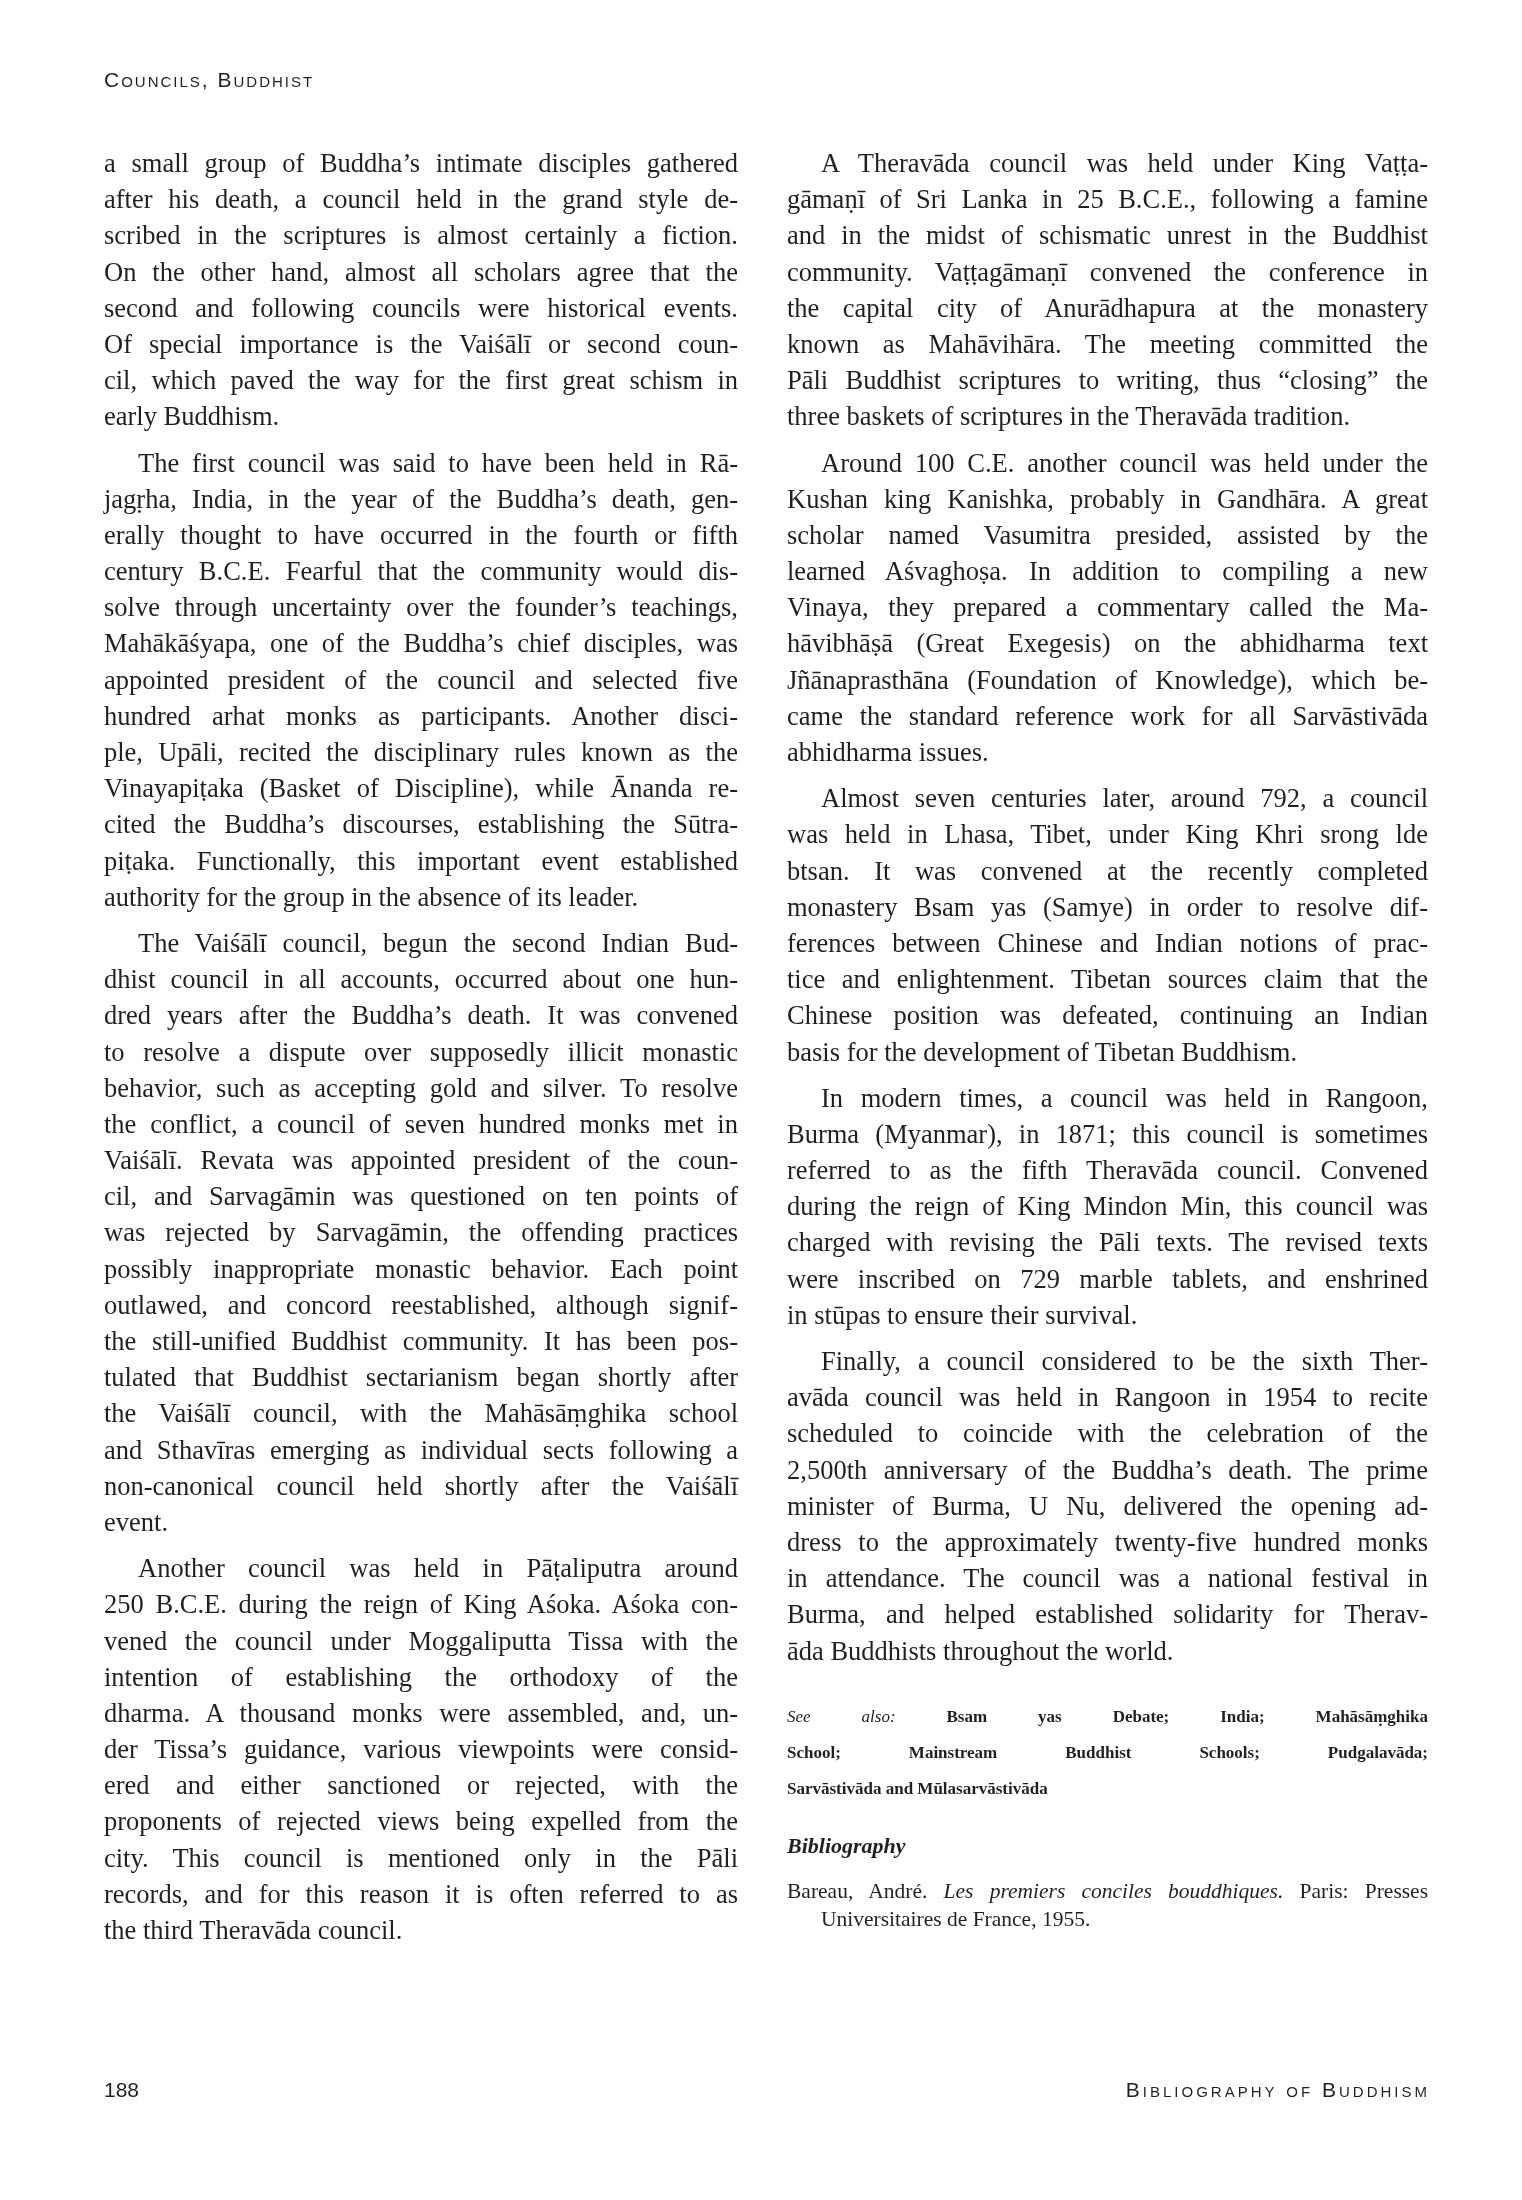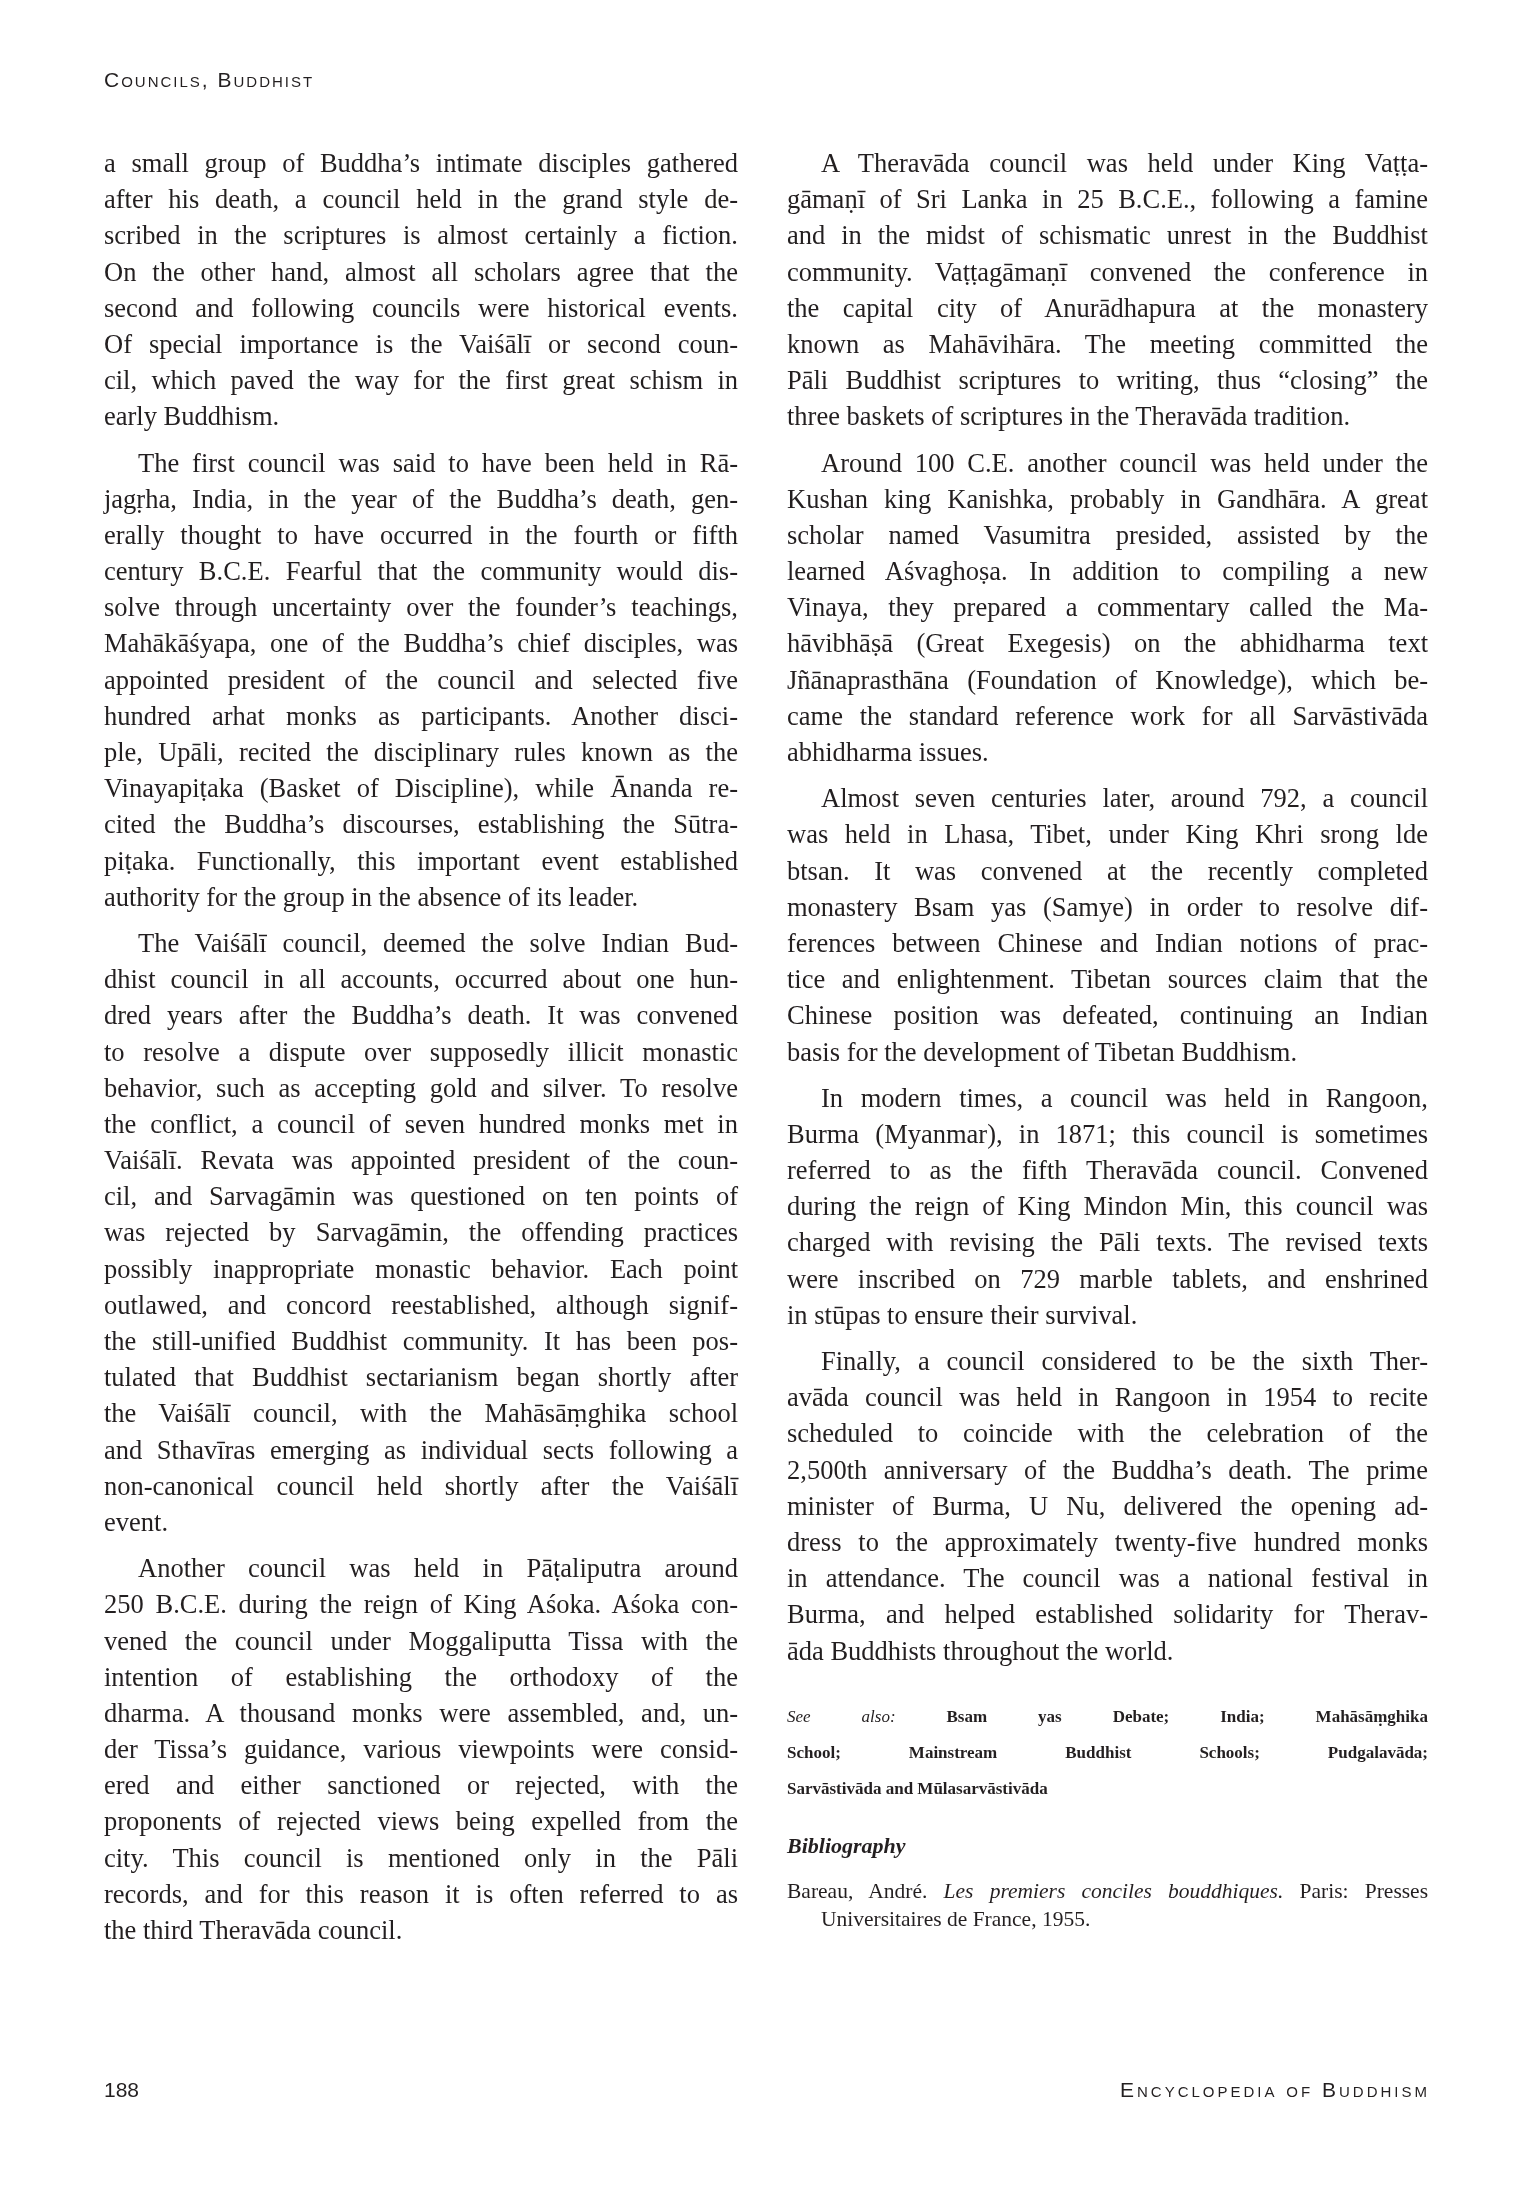--- a/index.html
+++ b/index.html
@@ -55,21 +55,21 @@
     <span class="line">appointed president of the council and selected five</span>
     <span class="line">hundred arhat monks as participants. Another disci-</span>
     <span class="line">ple, Upāli, recited the disciplinary rules known as the</span>
     <span class="line">Vinayapiṭaka (Basket of Discipline), while Ānanda re-</span>
     <span class="line">cited the Buddha’s discourses, establishing the Sūtra-</span>
     <span class="line">piṭaka. Functionally, this important event established</span>
     <span class="line last">authority for the group in the absence of its leader.</span>
   </p>
 
   <p class="para">
-    <span class="line indent">The Vaiśālī council, deemed the solve Indian Bud-</span>
+    <span class="line indent">The Vaiśālī council, begun the second Indian Bud-</span>
     <span class="line">dhist council in all accounts, occurred about one hun-</span>
     <span class="line">dred years after the Buddha’s death. It was convened</span>
     <span class="line">to resolve a dispute over supposedly illicit monastic</span>
     <span class="line">behavior, such as accepting gold and silver. To resolve</span>
     <span class="line">the conflict, a council of seven hundred monks met in</span>
     <span class="line">Vaiśālī. Revata was appointed president of the coun-</span>
     <span class="line">cil, and Sarvagāmin was questioned on ten points of</span>
     <span class="line">was rejected by Sarvagāmin, the offending practices</span>
     <span class="line">possibly inappropriate monastic behavior. Each point</span>
     <span class="line">outlawed, and concord reestablished, although signif-</span>
@@ -161,13 +161,13 @@
   </div>
 
   <div class="bib-head">Bibliography</div>
   <div class="bib-entry">
     <span class="line1"><span>Bareau, André.</span> <i>Les premiers conciles bouddhiques.</i> <span>Paris: Presses</span></span>
     <span class="line2">Universitaires de France, 1955.</span>
   </div>
 </div>
 
 <div class="footer-page">188</div>
-<div class="footer-title">Encyclopedia of Buddhism</div>
+<div class="footer-title">Bibliography of Buddhism</div>
 
 </body></html>

